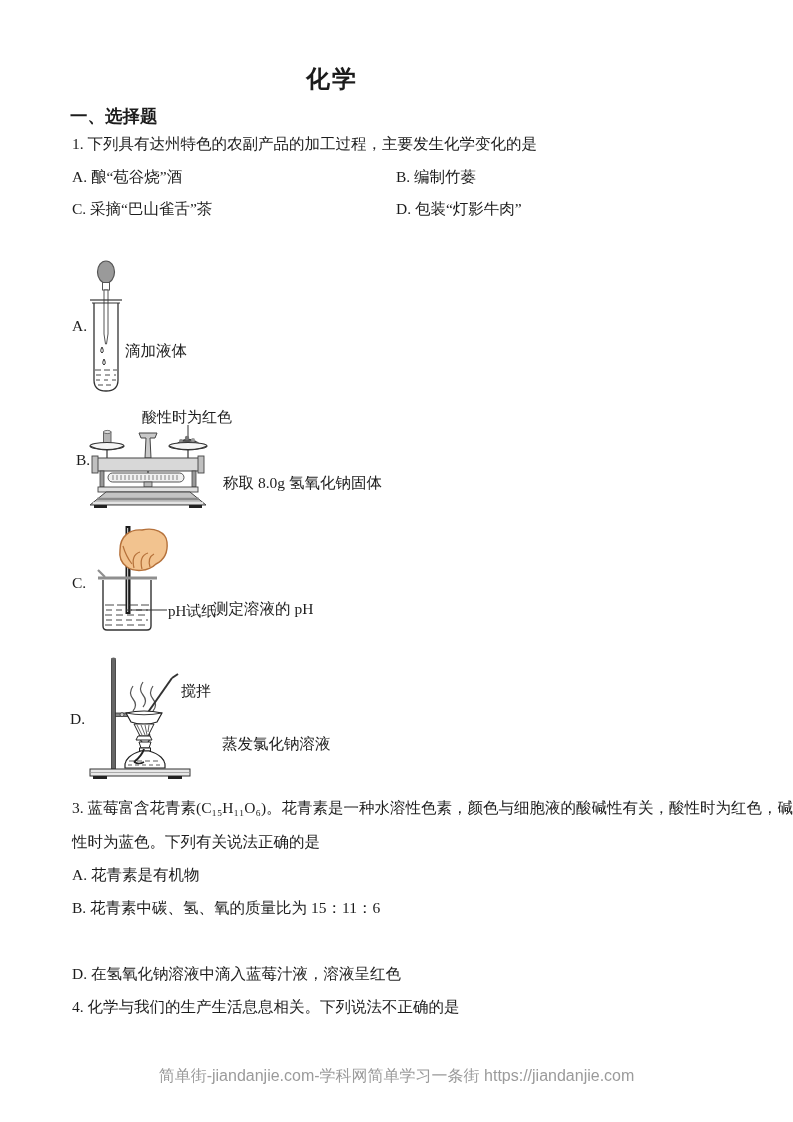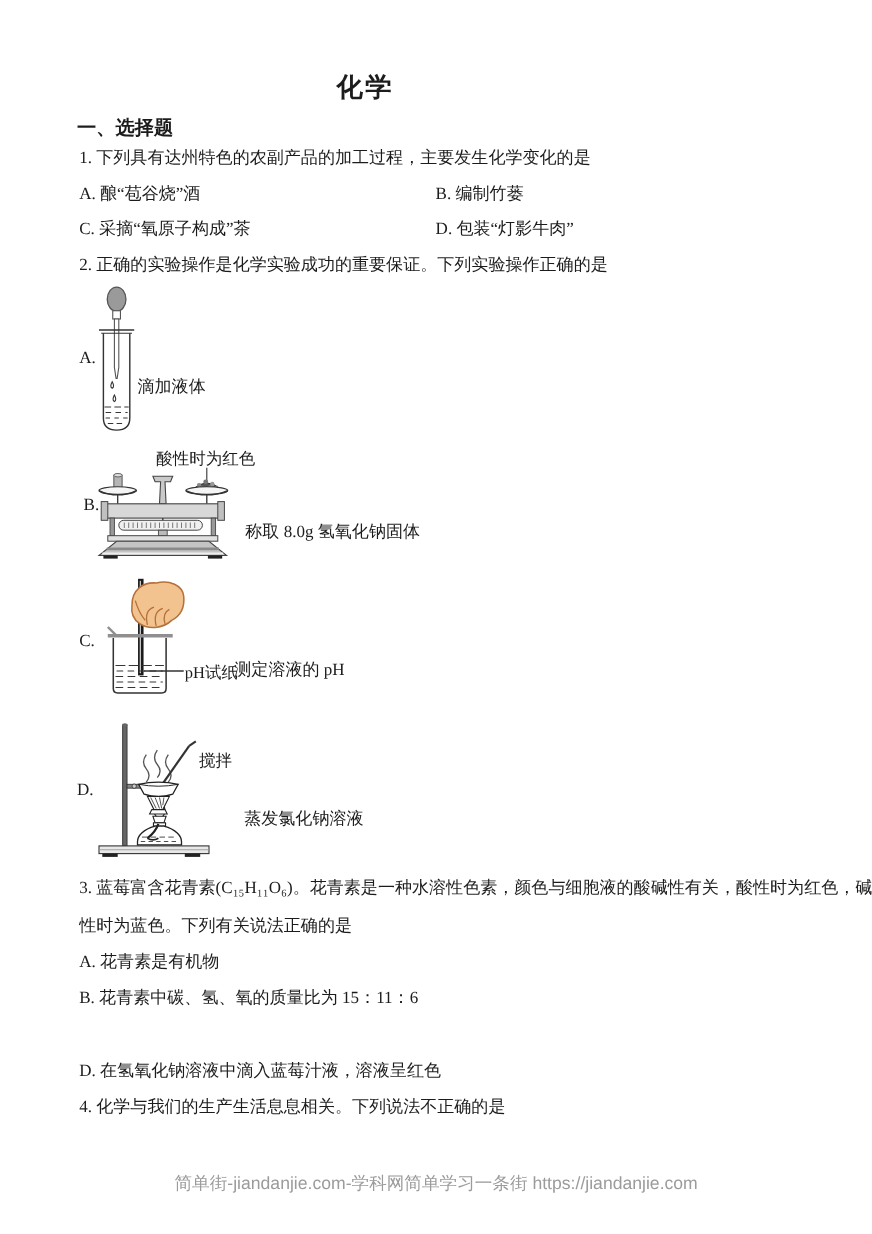--- a/index.html
+++ b/index.html
@@ -32,24 +32,23 @@
 <body>
 
 <div class="page">
 
   <div class="abs doc-title">化学</div>
   <div class="abs section-heading">一、选择题</div>
 
   <div class="abs body-line" style="left:72px;top:133px;">1. 下列具有达州特色的农副产品的加工过程，主要发生化学变化的是</div>
   <div class="abs body-line" style="left:72px;top:166px;">A. 酿“苞谷烧”酒</div>
   <div class="abs body-line" style="left:396px;top:166px;">B. 编制竹蒌</div>
-  <div class="abs body-line" style="left:72px;top:198px;">C. 采摘“氧原子构成”茶</div>
+  <div class="abs body-line" style="left:72px;top:198px;">C. 采摘“巴山雀舌”茶</div>
   <div class="abs body-line" style="left:396px;top:198px;text-align:center;">D. 包装“灯影牛肉”</div>
 
-  <div class="abs body-line" style="left:72px;top:230px;">2. 正确的实验操作是化学实验成功的重要保证。下列实验操作正确的是</div>
 
   <div class="abs fig-label" style="left:72px;top:317px;">A.</div>
   <svg class="abs" style="left:86px;top:258px;" width="48" height="140" viewBox="0 0 48 140">
     <g>
       <ellipse cx="20" cy="14" rx="8.5" ry="11" fill="#9a9a9a" stroke="#555" stroke-width="1.2"></ellipse>
       <rect x="16.5" y="24.5" width="7" height="7.5" fill="#ffffff" stroke="#555" stroke-width="1"></rect>
       <path d="M18,32 L18,76 L19.5,86 L20.5,86 L22,76 L22,32 Z" fill="#ffffff" stroke="#555" stroke-width="1"></path>
     </g>
     <g>
       <line x1="4" y1="42" x2="36" y2="42" stroke="#333" stroke-width="1.2"></line>

